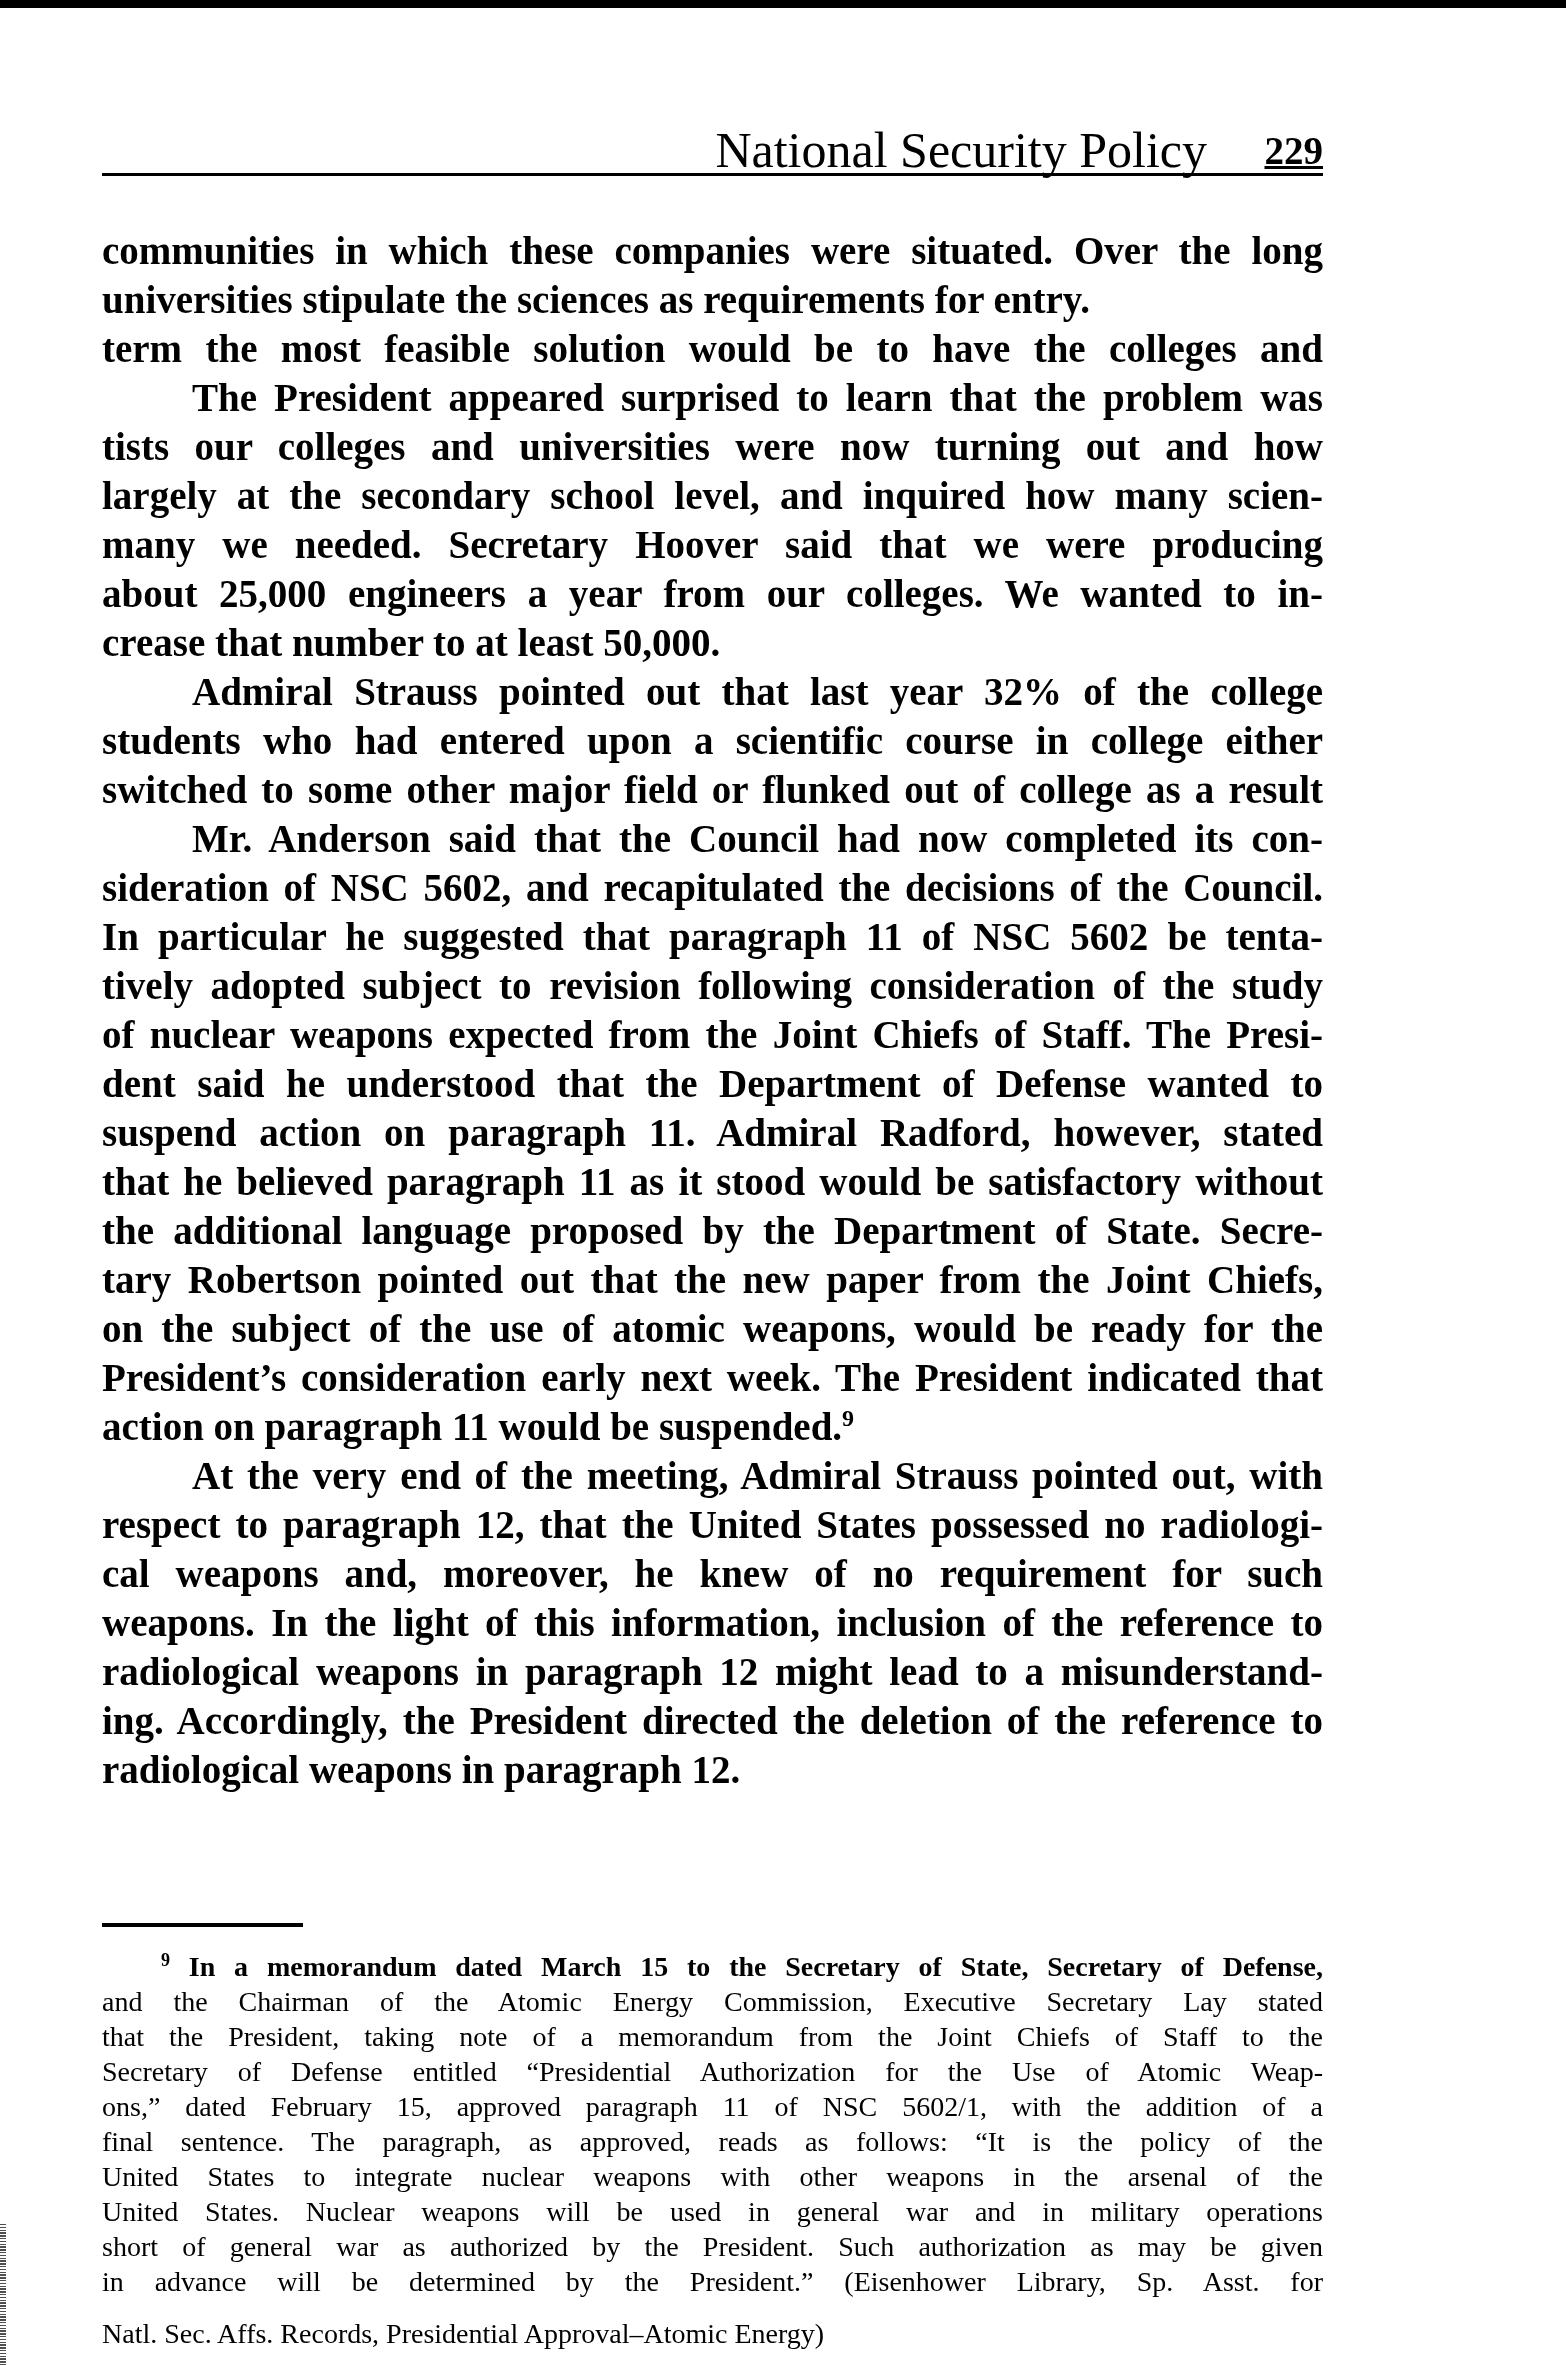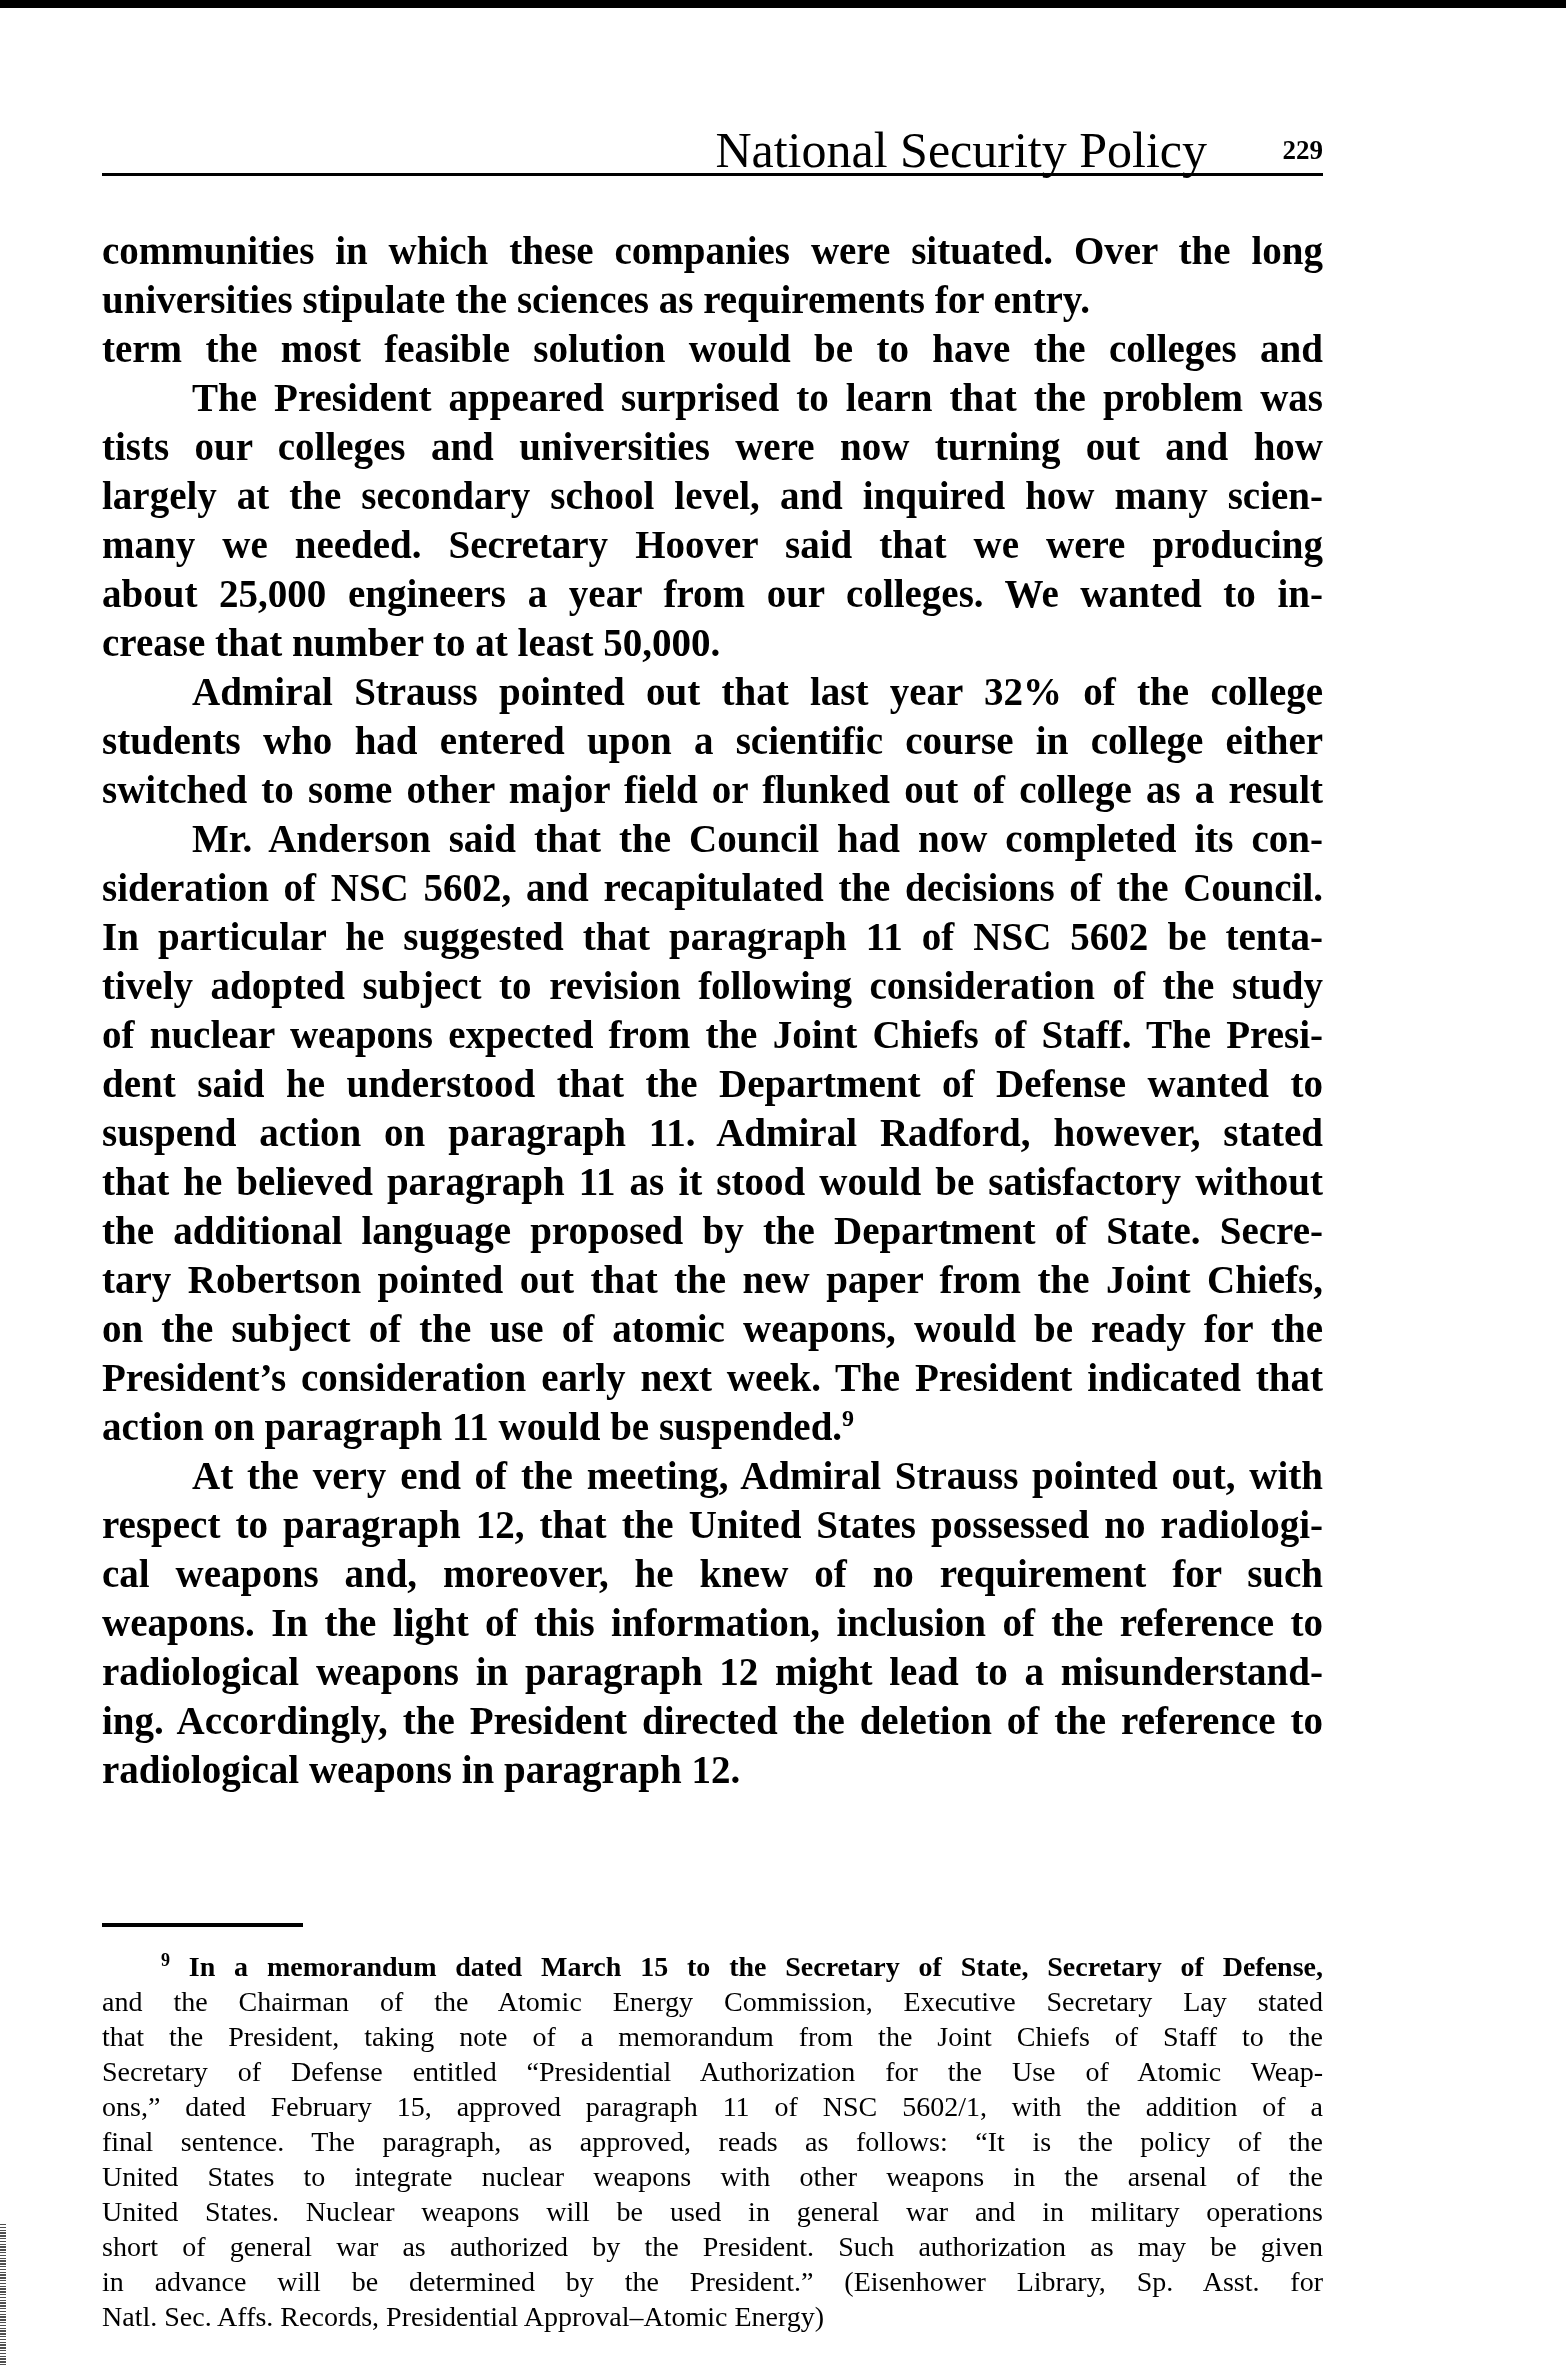--- a/index.html
+++ b/index.html
@@ -1,31 +1,31 @@
 <!DOCTYPE html>
 <html style="font-size:7.6px"><head>
 <meta charset="utf-8">
 <style>
   html, body { margin: 0; padding: 0; background: #ffffff; }
   body { width: 1567px; height: 2512px; position: relative; overflow: hidden; font-family: "Liberation Serif", "DejaVu Serif", serif; color: #000; }
   .top-bar { position: absolute; left: 0; top: 0; width: 1567px; height: 8px; background: #000; }
   .left-edge { position: absolute; left: 0; top: 2224px; width: 5.7px; height: 289px; background: repeating-linear-gradient(180deg, #222 0 1.4px, #fff 1.4px 2.8px); opacity: .8; }
   .running-head { position: absolute; left: 102px; top: 127px; width: 1221px; height: 47px; }
   .running-head .title { position: absolute; right: 116px; top: 0; font-size: 50px; line-height: 47px; }
-  .running-head .page-num { position: absolute; right: 0; top: 0; font-size: 27px; line-height: 47px; font-weight: bold; }
+  .running-head .page-num { position: absolute; right: 0; top: 0; font-size: 39px; line-height: 47px; font-weight: bold; text-decoration: underline; }
   .head-rule { position: absolute; left: 102px; top: 173px; width: 1221px; height: 3.3px; background: #000; }
   .body-text { position: absolute; left: 102px; top: 226px; width: 1221px; }
   .line { display: block; font-size: 39px; line-height: 49px; height: 49px; white-space: nowrap; text-align: justify; text-align-last: justify; font-weight: bold; }
   .line.last { text-align-last: left; }
   .line.indent { padding-left: 90px; }
   sup { font-size: 24px; line-height: 0; vertical-align: super; }
   .fn-rule { position: absolute; left: 102px; top: 1923px; width: 201px; height: 3.8px; background: #000; }
   .footnote { position: absolute; left: 102px; top: 1949px; width: 1221px; }
   .fline { display: block; font-size: 28px; line-height: 35px; height: 35px; white-space: nowrap; text-align: justify; text-align-last: justify; }
-  .fline.last { text-align-last: left; }
+  .fline.last { text-align-last: left; margin-top: 17px; }
   .fline.indent { padding-left: 59px; font-weight: bold; }
   .fline sup { font-size: 18px; }
 </style>
 </head>
 <body>
 
 <div class="top-bar"></div>
 <div class="left-edge"></div>
 
 <div class="running-head">

